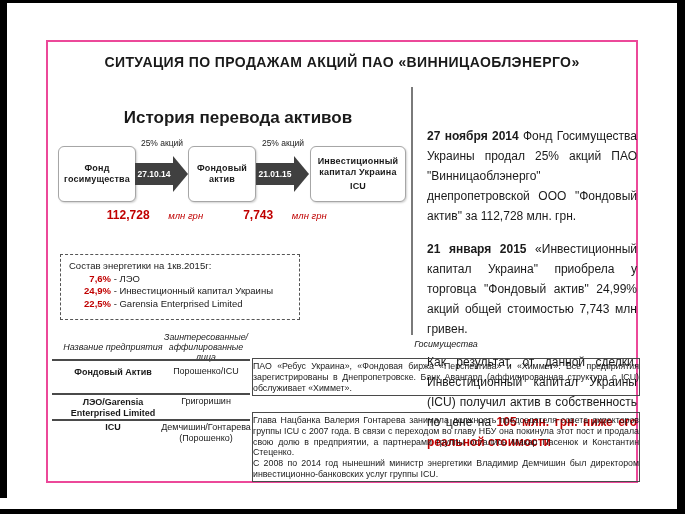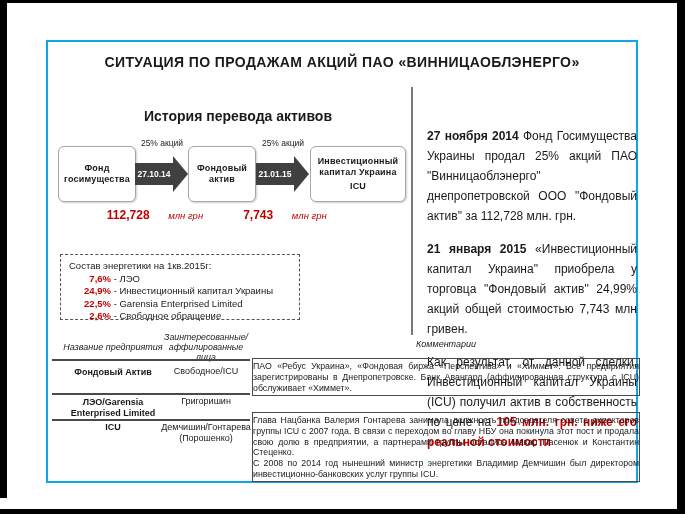--- a/index.html
+++ b/index.html
@@ -5,27 +5,27 @@
   html,body{margin:0;padding:0;background:#fff;width:685px;height:514px;overflow:hidden;
     font-family:"Liberation Sans",sans-serif;color:#1a1a1a;}
   
   .bar{position:absolute;background:#000;}
   .bar-top{left:0;top:0;width:685px;height:3px;}
   .bar-left{left:0;top:0;width:7px;height:498px;}
   .bar-right{left:677px;top:0;width:8px;height:514px;}
   .bar-bottom{left:0;top:509px;width:685px;height:5px;}
   
   .slide{position:absolute;left:46px;top:40px;width:592px;height:443px;background:#fff;
-    border:2px solid #0ea5e9;box-sizing:border-box;}
+    border:2px solid #ec4899;box-sizing:border-box;}
   .slide-title{position:absolute;left:0;top:12px;width:100%;text-align:center;
     font-size:14px;font-weight:bold;letter-spacing:0.4px;}
   .divider{position:absolute;left:363px;top:45px;width:2px;height:248px;background:#7a7a7a;}
   
   .diagram-heading{position:absolute;left:40px;top:66px;width:300px;text-align:center;
-    font-size:14px;font-weight:bold;}
+    font-size:17px;font-weight:bold;}
   .node{position:absolute;background:#fff;border:1.5px solid #a6a6a6;border-radius:6px;
     box-shadow:1px 1px 2px rgba(0,0,0,.18);display:flex;flex-direction:column;
     align-items:center;justify-content:center;text-align:center;font-weight:bold;
     font-size:9px;line-height:11px;letter-spacing:0.2px;padding:2px;box-sizing:border-box;}
   .node-sub{margin-top:3px;font-weight:bold;font-size:9px;}
   .node1{left:10px;top:104px;width:78px;height:56px;}
   .node2{left:140px;top:104px;width:68px;height:56px;}
   .node3{left:262px;top:104px;width:96px;height:56px;}
   .t-arrow{position:absolute;width:54px;height:36px;top:114px;}
   .t-arrow .body{position:absolute;left:0;top:7px;width:38px;height:22px;background:#404040;
@@ -121,40 +121,37 @@
     <div>Состав энергетики  на 1кв.2015г:</div>
     <div class="sh-item">
       <span class="sh-pct">7,6%</span><span> - </span><span>ЛЭО</span>
     </div>
     <div class="sh-item">
       <span class="sh-pct">24,9%</span><span> - </span><span>Инвестиционный капитал Украины</span>
     </div>
     <div class="sh-item">
       <span class="sh-pct">22,5%</span><span> - </span><span>Garensia Enterprised Limited</span>
     </div>
-    <div class="sh-item">
-      <span class="sh-pct">2,6%</span><span> - </span><span>Свободное обращение</span>
-    </div>
   </div>
 
   <div class="commentary">
     <p><span class="c-date">27 ноября 2014</span><span> Фонд Госимущества Украины продал 25% акций ПАО "Винницаоблэнерго" днепропетровской ООО "Фондовый актив" за 112,728 млн. грн.</span></p>
     <p><span class="c-date">21 января 2015</span><span> «Инвестиционный капитал Украина" приобрела у торговца "Фондовый актив" 24,99% акций общей стоимостью 7,743 млн гривен.</span></p>
     <p><span>Как результат, от данной сделки, Инвестиционный капитал Украины (ICU) получил актив в собственность по цене на </span><span class="c-red">105 млн. грн. ниже его реальной стоимости</span></p>
   </div>
 
   <div class="th th-company">Название предприятия</div>
   <div class="th th-persons">Заинтересованные/
 аффилированные
 лица</div>
-  <div class="th th-comments">Комментарии</div>
+  <div class="th th-comments">Госимущества</div>
   <div class="tline l-head"></div>
 
   <div class="td-company c-company1">Фондовый Актив</div>
-  <div class="td-persons c-persons1">Свободное/ICU</div>
+  <div class="td-persons c-persons1">Порошенко/ICU</div>
   <div class="comment-box cbox1">ПАО «Ребус Украина», «Фондовая биржа «Перспектива» и «Химмет». Все предприятия зарегистрированы в Днепропетровске. Банк Авангард (аффилированная структура с ICU) обслуживает «Химмет».</div>
   <div class="tline l-r1"></div>
 
   <div class="td-company c-company2">ЛЭО/Garensia Enterprised Limited</div>
   <div class="td-persons c-persons2">Григоришин</div>
   <div class="tline l-r2"></div>
 
   <div class="td-company c-company3">ICU</div>
   <div class="td-persons c-persons3">Демчишин/Гонтарева (Порошенко)</div>
   <div class="comment-box cbox2">

